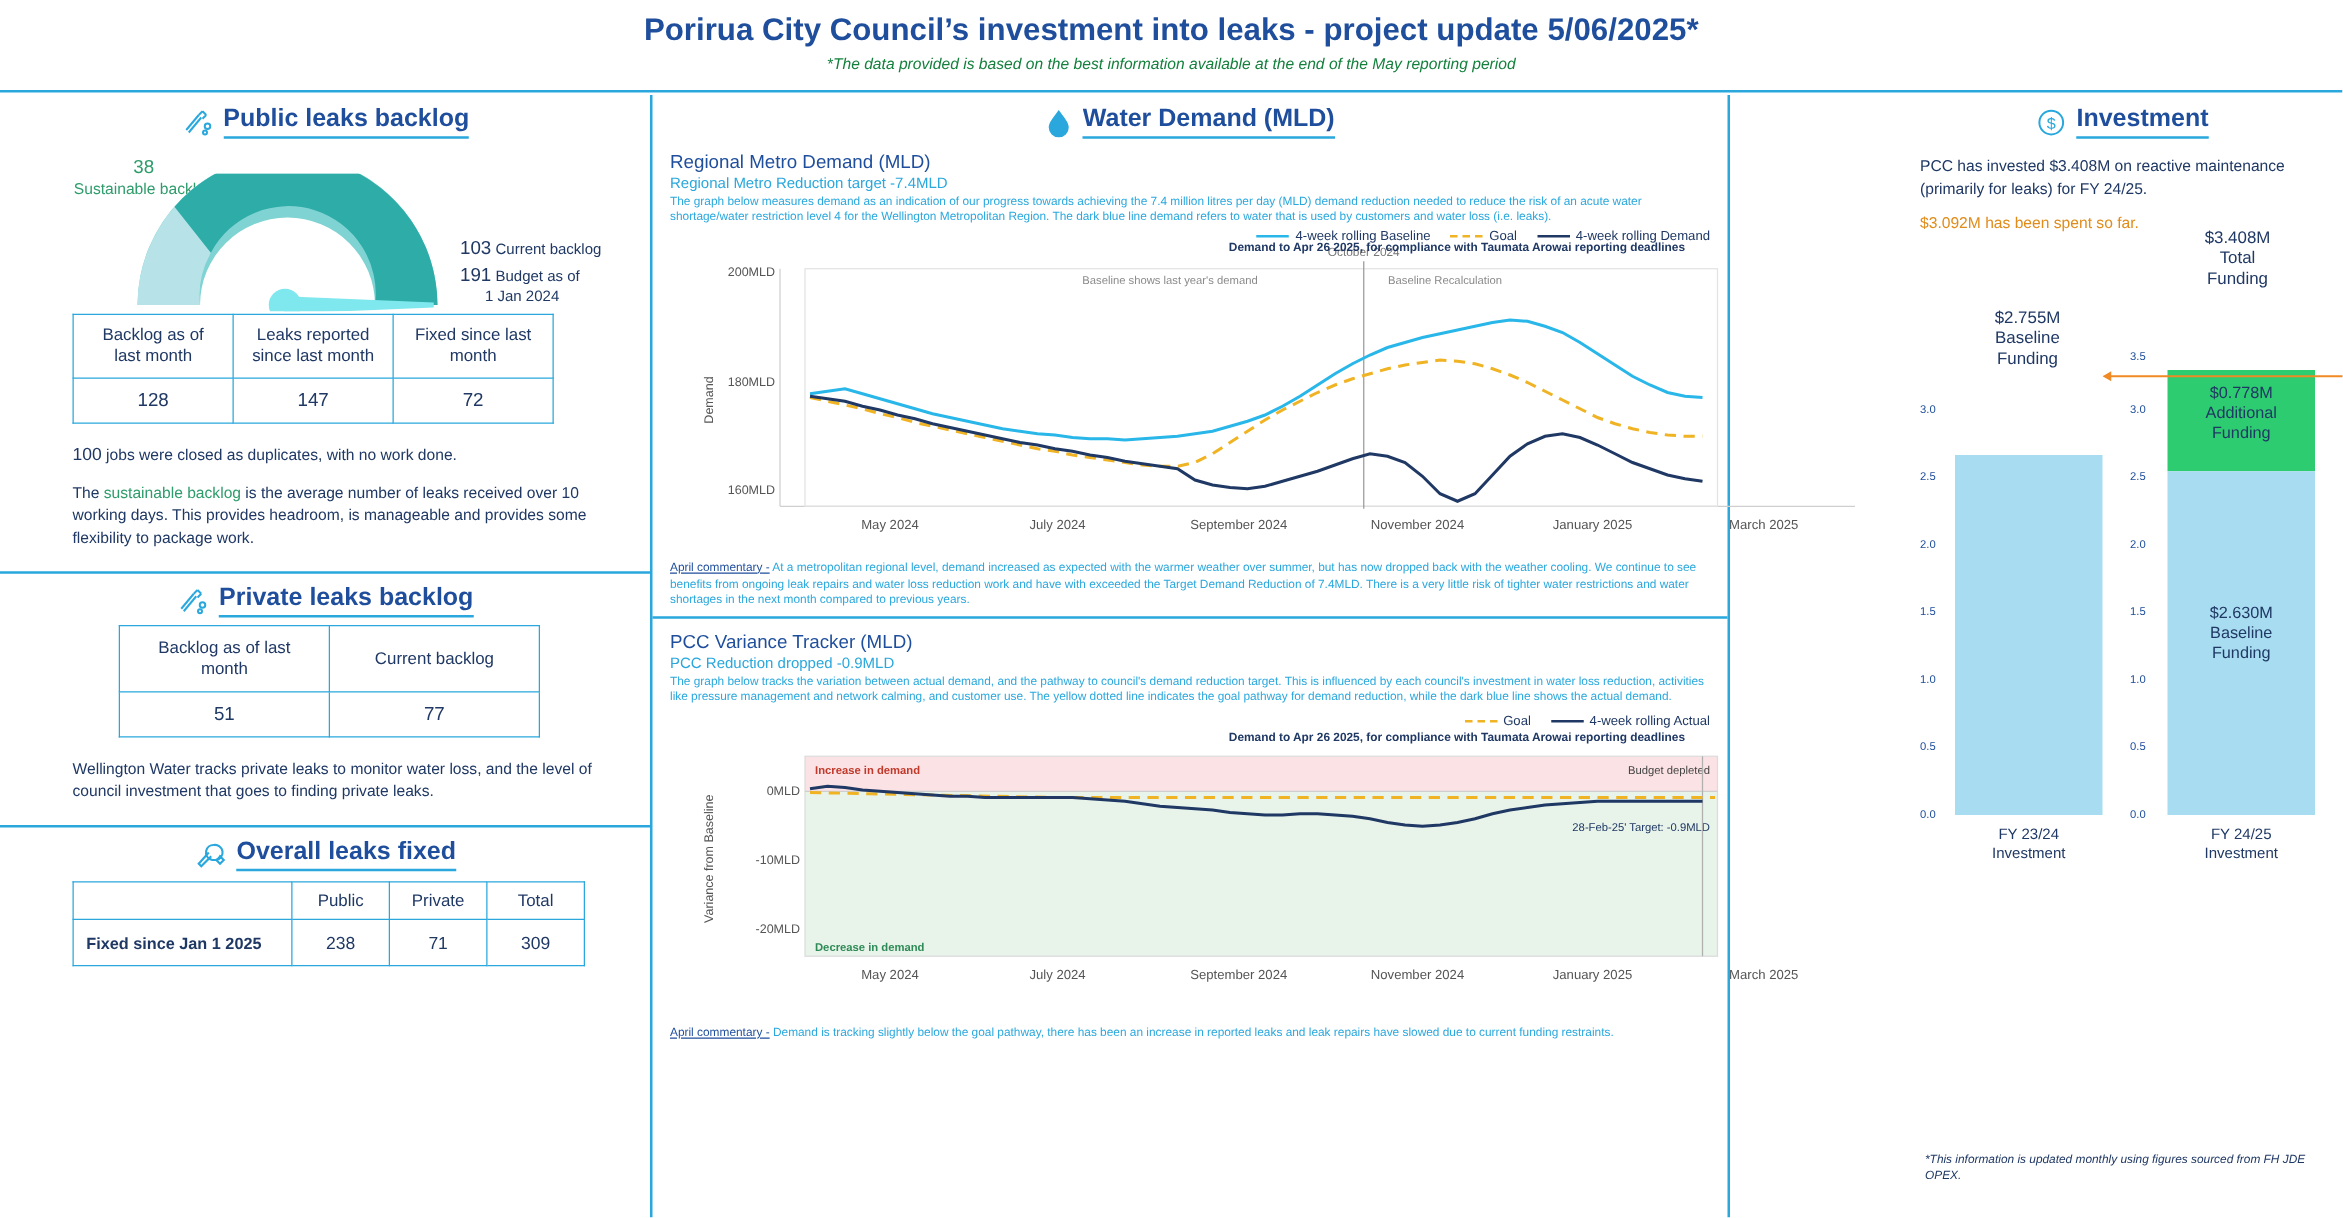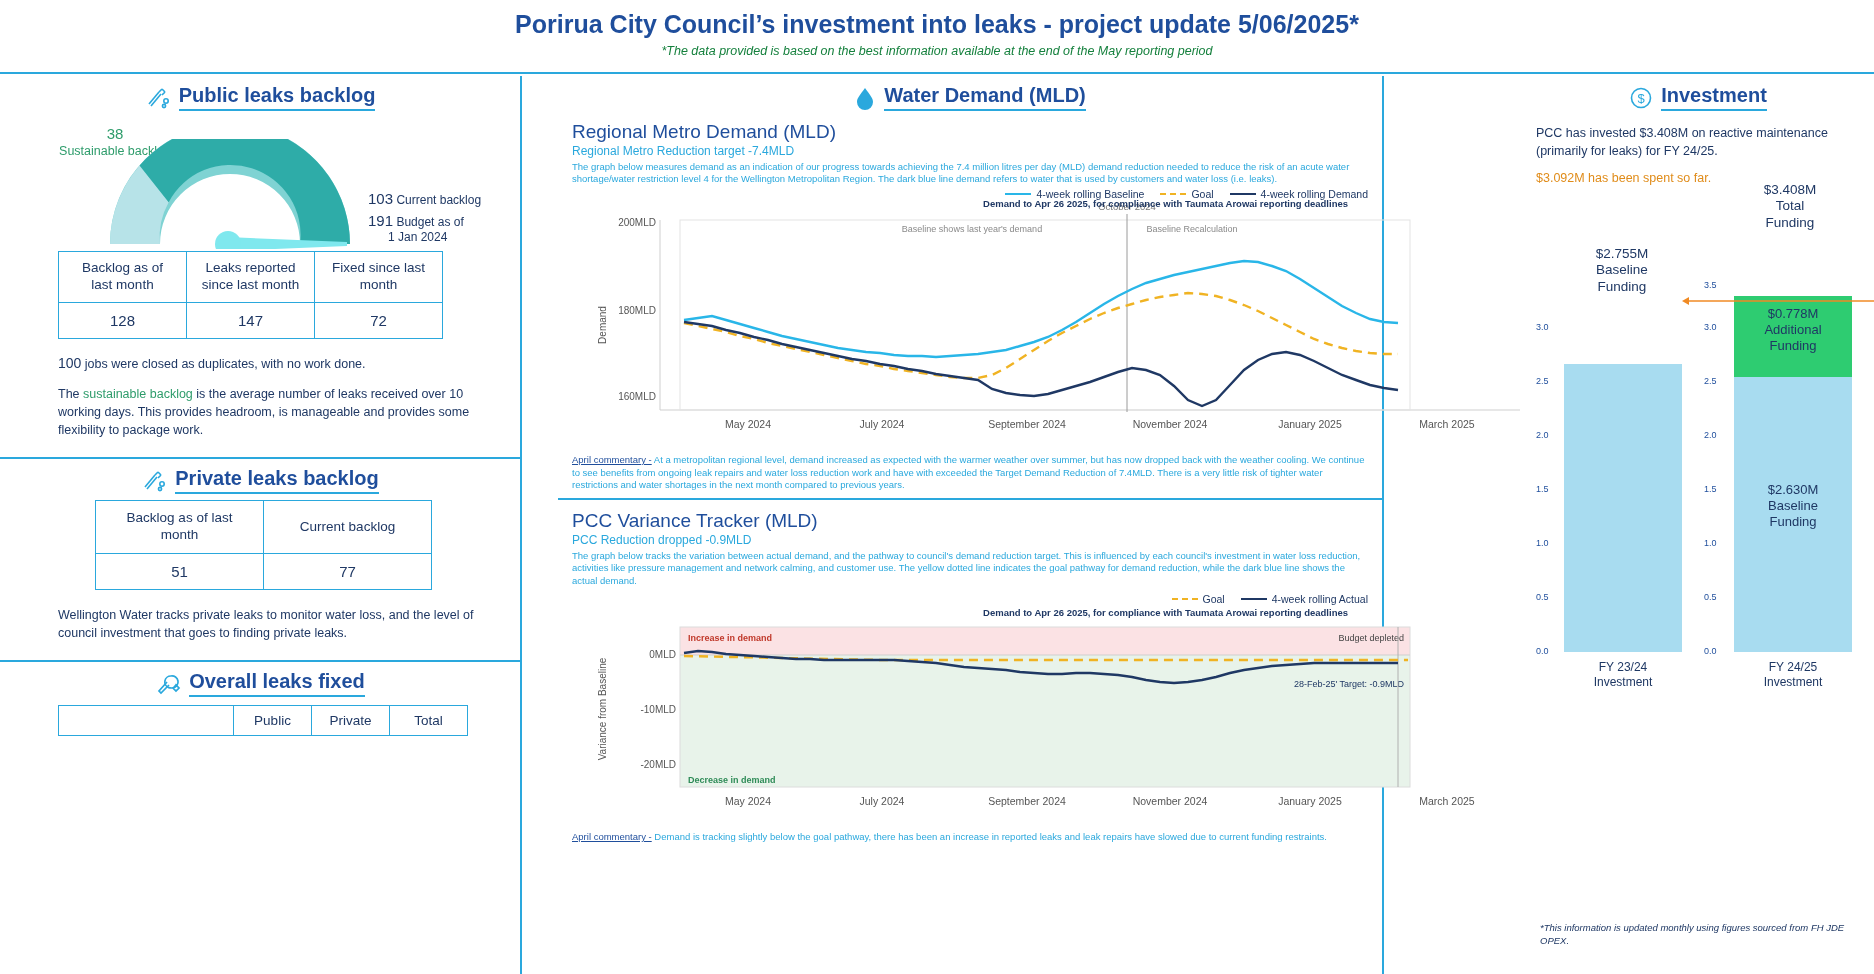--- a/index.html
+++ b/index.html
@@ -19,21 +19,21 @@
   .header h1 {
     margin: 0; font-size: 25px; font-weight: bold; color: #1f4e9c;
   }
   .header .sub {
     margin-top: 5px; font-size: 12.5px; font-style: italic; color: #15803d;
   }
   .hrule { position:absolute; left:0; right:0; top:72px; height:2px; background:#2aa8dd; }
 
   
   .col-left  { position:absolute; left:0px;   top:76px; width:520px; height:898px; }
-  .col-mid   { position:absolute; left:520px; top:76px; width:864px; height:898px; border-left:2px solid #2aa8dd; border-right:2px solid #2aa8dd;padding-left:36px;}
+  .col-mid   { position:absolute; left:520px; top:76px; width:864px; height:898px; border-left:2px solid #2aa8dd; border-right:2px solid #2aa8dd;}
   .col-right { position:absolute; left:1522px;top:76px; width:352px; height:898px; }
 
   .sect-title { display:flex; align-items:center; justify-content:center; gap:8px; margin-top:8px; }
   .sect-title .t {
     font-size:20px; font-weight:bold; color:#1f4e9c;
     border-bottom:2px solid #2aa8dd; padding-bottom:2px;
   }
   .sect-title .ic { color:#2aa8dd; display:flex; align-items:center;}
 
   
@@ -69,21 +69,21 @@
   .tbl-private td { font-size:15px; padding:9px 16px; }
 
   .tbl-overall { margin: 8px 0 0 58px; }
   .tbl-overall th { font-size:13.5px; padding:7px 10px; font-weight:bold;}
   .tbl-overall td { font-size:14px; padding:10px 10px; }
   .tbl-overall td.rowhdr { font-weight:bold; font-size:13px; text-align:left; padding-left:10px; width:175px;}
   .tbl-overall .colw { width:78px; }
 
   
   .chart-block { padding: 4px 14px 0 14px; }
-  .chart-h { font-size:19px; color:#1f4e9c; font-weight:normal; margin:6px 0 0 0; }
+  .chart-h { font-size:15px; color:#1f4e9c; font-weight:normal; margin:6px 0 0 0; }
   .chart-sub { font-size:12px; color:#2aa8dd; margin:1px 0 3px 0; }
   .chart-desc { font-size:9.5px; color:#2aa8dd; line-height:1.3; margin:0 0 2px 0; }
   .legend { display:flex; gap:16px; justify-content:flex-end; font-size:10.5px; color:#1f3864; align-items:center; }
   .legend .li { display:flex; gap:5px; align-items:center;}
   .lswatch { width:26px; height:0; border-top:2.5px solid #000; display:inline-block; }
   .commentary { font-size:9.5px; color:#2aa8dd; line-height:1.35; margin-top:4px;}
   .commentary u { color:#1f4e9c; }
   .mid-divider { height:2px; background:#2aa8dd; margin:6px 0 0 0;}
 
   .chart-frame { position:relative; }
@@ -223,20 +223,26 @@
     </div>
 
     <table class="t1 tbl-overall">
       <tbody>
           <tr>
         <th style="width:175px;"></th>
         <th class="colw">Public</th>
         <th class="colw">Private</th>
         <th class="colw">Total</th>
       </tr>
+      <tr>
+        <td class="rowhdr">Fixed since Jan 1 2025</td>
+        <td>238</td>
+        <td>71</td>
+        <td>309</td>
+      </tr>
     </tbody>
       </table>
   </div>
 
   <div class="col-mid">
     <div class="sect-title">
       <span class="ic">
         <svg width="22" height="24" viewBox="0 0 22 24">
             <path d="M11 2 C6 9 3 12 3 16 a8 8 0 0 0 16 0 c0-4-3-7-8-14z" fill="#2aa8dd"></path>
           </svg>
@@ -348,21 +354,21 @@
 
           <text x="176" y="200" font-size="10.5" fill="#555" text-anchor="middle" font-family="Liberation Sans">May 2024</text>
           <text x="310" y="200" font-size="10.5" fill="#555" text-anchor="middle" font-family="Liberation Sans">July 2024</text>
           <text x="455" y="200" font-size="10.5" fill="#555" text-anchor="middle" font-family="Liberation Sans">September 2024</text>
           <text x="598" y="200" font-size="10.5" fill="#555" text-anchor="middle" font-family="Liberation Sans">November 2024</text>
           <text x="738" y="200" font-size="10.5" fill="#555" text-anchor="middle" font-family="Liberation Sans">January 2025</text>
           <text x="875" y="200" font-size="10.5" fill="#555" text-anchor="middle" font-family="Liberation Sans">March 2025</text>
         </svg>
       </div>
 
-      <div class="commentary" style="margin-top:16px;">
+      <div class="commentary" style="margin-top:28px;">
         <u>April commentary -</u><span> Demand is tracking slightly below the goal pathway, there has been an increase in reported leaks and leak repairs have slowed due to current funding restraints.</span>
       </div>
     </div>
   </div>
 
   <div class="col-right">
     <div class="sect-title">
       <span class="ic">
         <svg width="24" height="24" viewBox="0 0 24 24">
             <circle cx="12" cy="12" r="9.5" fill="none" stroke="#2aa8dd" stroke-width="1.6"></circle>

